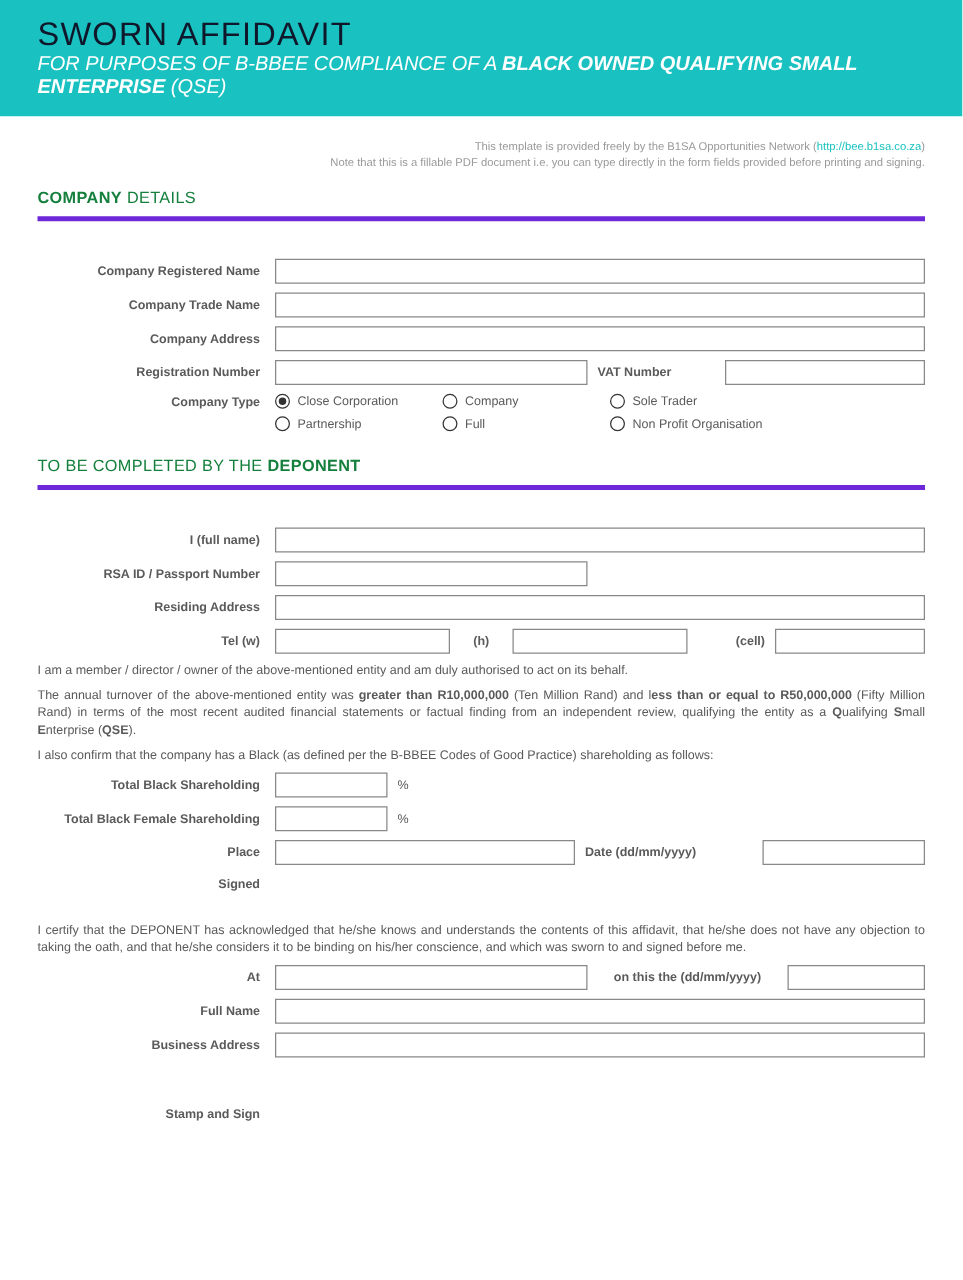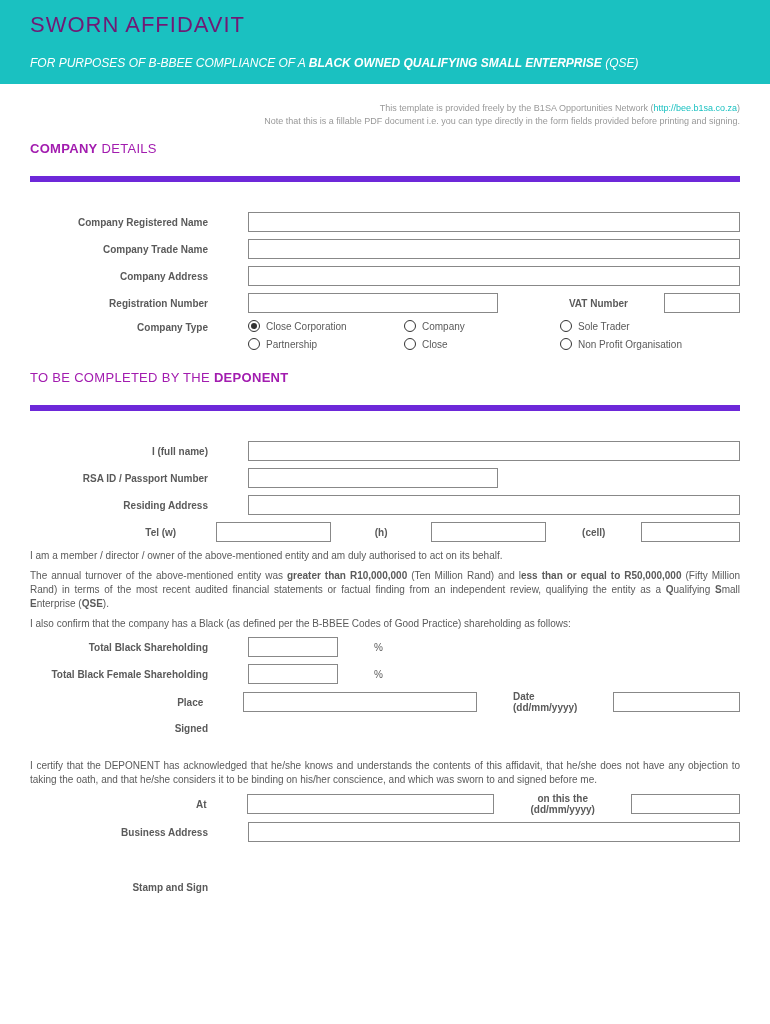--- a/index.html
+++ b/index.html
@@ -1,35 +1,35 @@
 <!DOCTYPE html>
 <html><head>
 <meta charset="utf-8">
 <style>
   * { box-sizing: border-box; margin: 0; padding: 0; }
   body { font-family: Arial, Helvetica, sans-serif; font-size: 10px; color: #5a5a5a; background: #fff; width: 770px; }
   .header-band { background: #1ac1c1; padding: 12px 30px 14px 30px; }
-  .header-title { color: #701a75; font-size: 22px; font-weight: 300; letter-spacing: 1px; }
-  .header-sub { color: #fff; font-size: 12px; font-style: italic; margin-top: 18px; }
+  .header-title { color: #0f172a; font-size: 26px; font-weight: 300; letter-spacing: 1px; }
+  .header-sub { color: #fff; font-size: 16px; font-style: italic; margin-top: 0; }
   .header-sub .bold { font-weight: bold; }
   .page { padding: 0 30px 20px 30px; }
   .note { text-align: right; font-size: 9px; color: #999; margin: 18px 0 14px 0; line-height: 1.4; }
   .note a { color: #1ac1c1; text-decoration: none; }
-  .section-title { font-size: 13px; color: #a21caf; letter-spacing: 0.3px; padding-bottom: 20px; border-bottom: 6px solid #6d28d9; margin-bottom: 18px; margin-top: 8px; }
+  .section-title { font-size: 13px; color: #15803d; letter-spacing: 0.3px; padding-bottom: 8px; border-bottom: 4px solid #6d28d9; margin-bottom: 18px; margin-top: 8px; }
   .section-title .bold { font-weight: bold; }
   .section-title .light { font-weight: 300; }
-  .form-row { display: flex; align-items: center; margin-bottom: 7px; gap: 28px; }
+  .form-row { display: flex; align-items: center; margin-bottom: 7px; }
   .label { width: 190px; text-align: right; padding-right: 12px; font-weight: bold; font-size: 10px; color: #5a5a5a; }
   .field { flex: 1; }
   .input-box { border: 1px solid #888; height: 20px; background: #fff; }
   .input-wide { width: 100%; }
   .para { font-size: 10px; color: #5a5a5a; line-height: 1.4; margin: 6px 0; text-align: justify; }
   .para .bold { font-weight: bold; }
   .radio-group { display: flex; flex-wrap: wrap; }
-  .radio-item { display: flex; align-items: center; width: 156px; margin-bottom: 6px; font-size: 10px; }
+  .radio-item { display: flex; align-items: center; width: 134px; margin-bottom: 6px; font-size: 10px; }
   .radio-circle { width: 12px; height: 12px; border: 1.5px solid #333; border-radius: 50%; margin-right: 6px; display: flex; align-items: center; justify-content: center; flex-shrink: 0; }
   .radio-dot { width: 6px; height: 6px; background: #333; border-radius: 50%; }
   .inline-label { font-weight: bold; font-size: 10px; padding: 0 8px; }
   .pct { padding-left: 8px; font-size: 10px; }
   .spacer-top { margin-top: 24px; }
 </style>
 </head>
 <body>
 
 <div class="header-band">
@@ -68,21 +68,21 @@
     <div class="label">Company Address</div>
     <div class="field">
         <div class="input-box input-wide"></div>
       </div>
   </div>
   <div class="form-row">
     <div class="label">Registration Number</div>
     <div style="width:250px">
         <div class="input-box"></div>
       </div>
-    <div class="inline-label" style="width:110px; text-align:right;">VAT Number</div>
+    <div class="inline-label" style="width:110px; ">VAT Number</div>
     <div style="flex:1">
         <div class="input-box"></div>
       </div>
   </div>
   <div class="form-row" style="align-items:flex-start;">
     <div class="label" style="padding-top:2px">Company Type</div>
     <div class="radio-group" style="flex:1">
       <div class="radio-item">
           <span class="radio-circle">
             <span class="radio-dot"></span>
@@ -96,21 +96,21 @@
       <div class="radio-item">
           <span class="radio-circle"></span>
           <span>Sole Trader</span>
         </div>
       <div class="radio-item">
           <span class="radio-circle"></span>
           <span>Partnership</span>
         </div>
       <div class="radio-item">
           <span class="radio-circle"></span>
-          <span>Close</span>
+          <span>Full</span>
         </div>
       <div class="radio-item" style="width:170px">
           <span class="radio-circle"></span>
           <span>Non Profit Organisation</span>
         </div>
     </div>
   </div>
 
   <div class="section-title" style="margin-top:14px">
     <span class="light">TO BE COMPLETED BY THE </span><span class="bold">DEPONENT</span>
@@ -196,20 +196,26 @@
     <div class="label">At</div>
     <div style="width:250px">
         <div class="input-box"></div>
       </div>
     <div class="inline-label" style="flex:1; text-align:center;">on this the (dd/mm/yyyy)</div>
     <div style="width:110px">
         <div class="input-box"></div>
       </div>
   </div>
   <div class="form-row">
+    <div class="label">Full Name</div>
+    <div class="field">
+        <div class="input-box input-wide"></div>
+      </div>
+  </div>
+  <div class="form-row">
     <div class="label">Business Address</div>
     <div class="field">
         <div class="input-box input-wide"></div>
       </div>
   </div>
 
   <div class="form-row" style="margin-top:40px">
     <div class="label">Stamp and Sign</div>
   </div>
 

